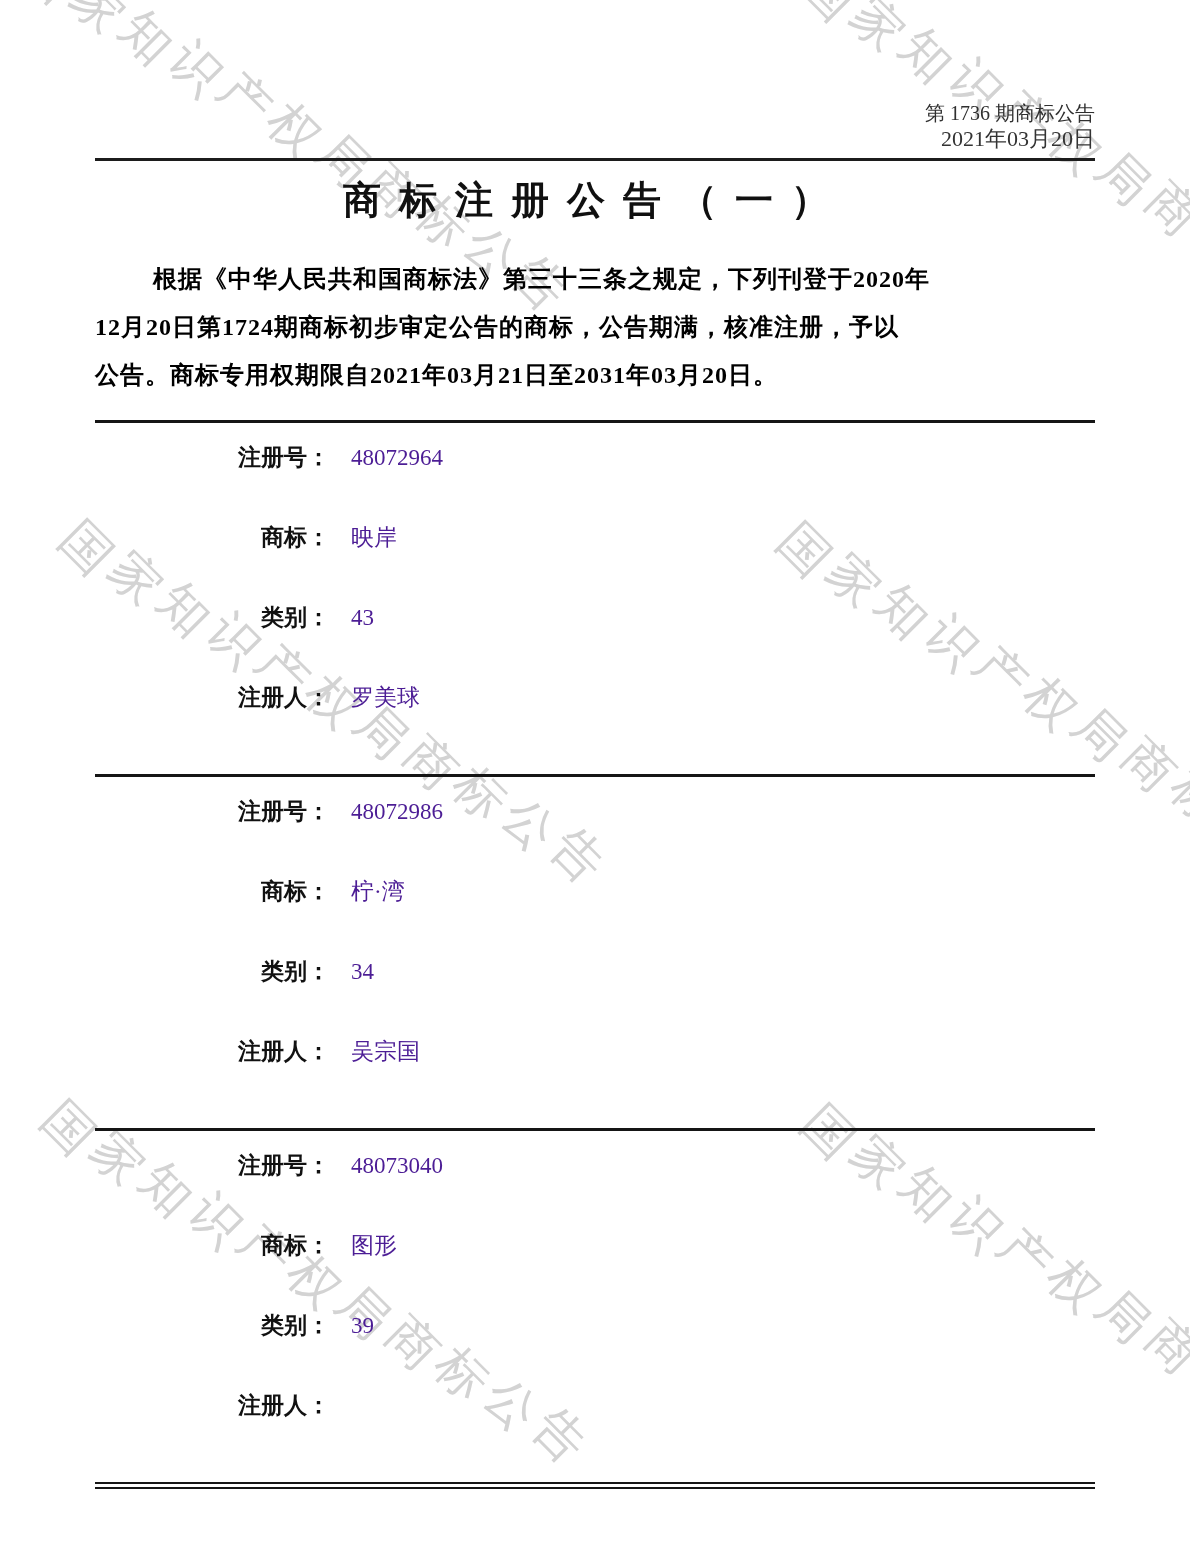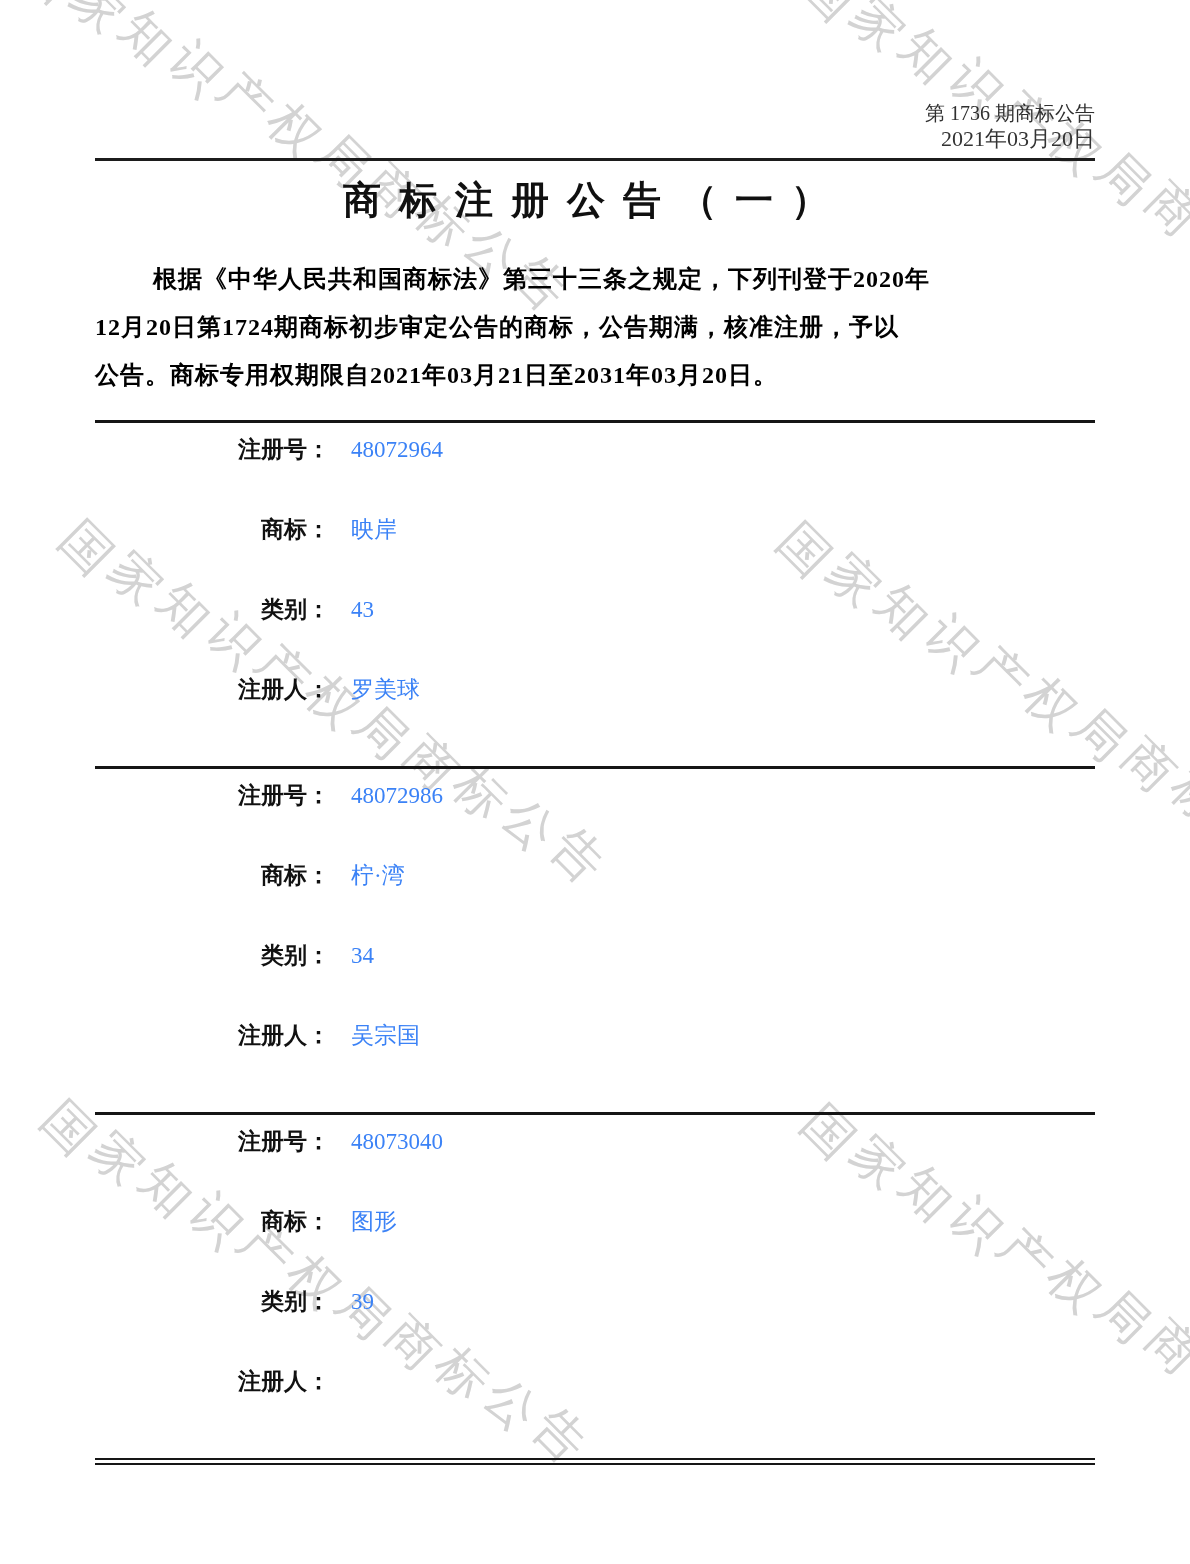--- a/index.html
+++ b/index.html
@@ -71,23 +71,23 @@
 
   .entries { margin-top: 21px; }
   .entry { border-top: 3px solid #151515; padding-bottom: 62px; }
   .row {
     display: flex;
     align-items: baseline;
     font-size: 23px;
     line-height: 29px;
     margin-top: 51px;
   }
-  .row.first { margin-top: 12px; }
+  .row.first { margin-top: 20px; }
   .label { width: 235px; text-align: right; font-weight: 700; color: #111111; flex: none; }
-  .value { margin-left: 21px; color: #3b82f6; }
+  .value { margin-left: 21px; color: #4c1d95; }
 
   .bottom-rule { height: 3px; border-top: 2px solid #161616; border-bottom: 2px solid #161616; }
 </style>
 </head>
 <body>
 
 <div class="page">
 
   <div class="wm wm1"><span>国</span><span>家</span><span>知</span><span>识</span><span>产</span><span>权</span><span>局</span><span>商</span><span>标</span><span>公</span><span>告</span></div>
   <div class="wm wm2"><span>国</span><span>家</span><span>知</span><span>识</span><span>产</span><span>权</span><span>局</span><span>商</span><span>标</span></div>

